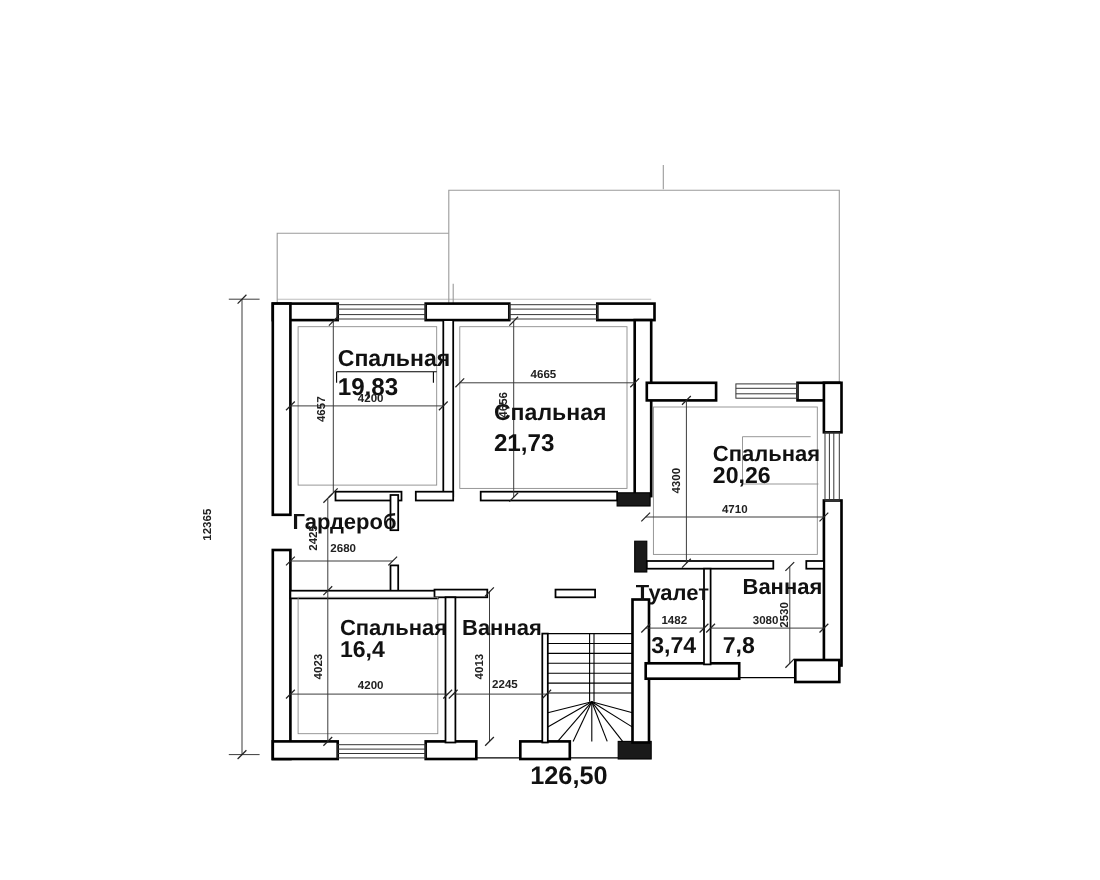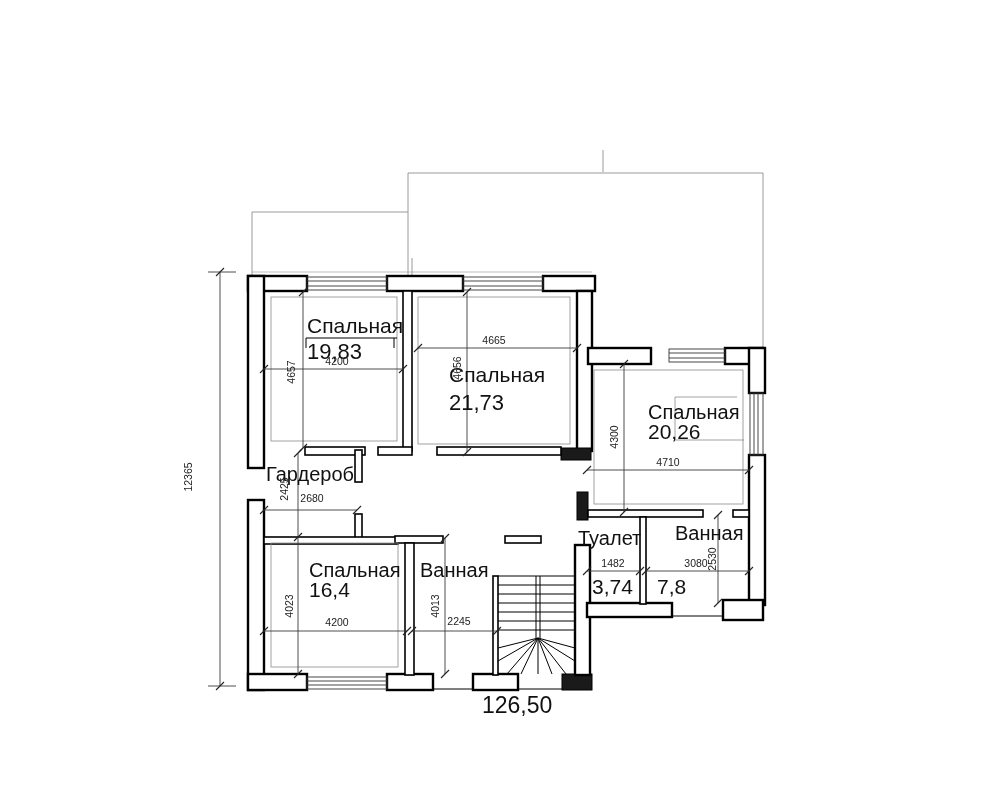--- a/index.html
+++ b/index.html
@@ -1,16 +1,16 @@
 <!DOCTYPE html>
 <html><head>
 <meta charset="utf-8">
 <style>
   html,body{margin:0;padding:0;background:#fff;}
-  .canvas{position:relative;width:1000px;height:800px;background:#fff;overflow:hidden;}
+  .canvas{position:relative;width:1000px;height:800px;background:#fff;overflow:hidden;font-weight:bold;}
   svg{position:absolute;left:0;top:0;}
   svg text{font-family:"Liberation Sans","DejaVu Sans",sans-serif;fill:#111;}
   .room-name{font-size:20px;}
   .room-name-lg{font-size:21px;}
   .room-area{font-size:21px;}
   .room-area-lg{font-size:22px;}
   .total{font-size:23px;}
   .dim{font-size:10.5px;fill:#222;}
   .wall{fill:#fff;stroke:#000;stroke-width:2.4;}
   .wall-solid{fill:#1a1a1a;stroke:#000;stroke-width:1;}

